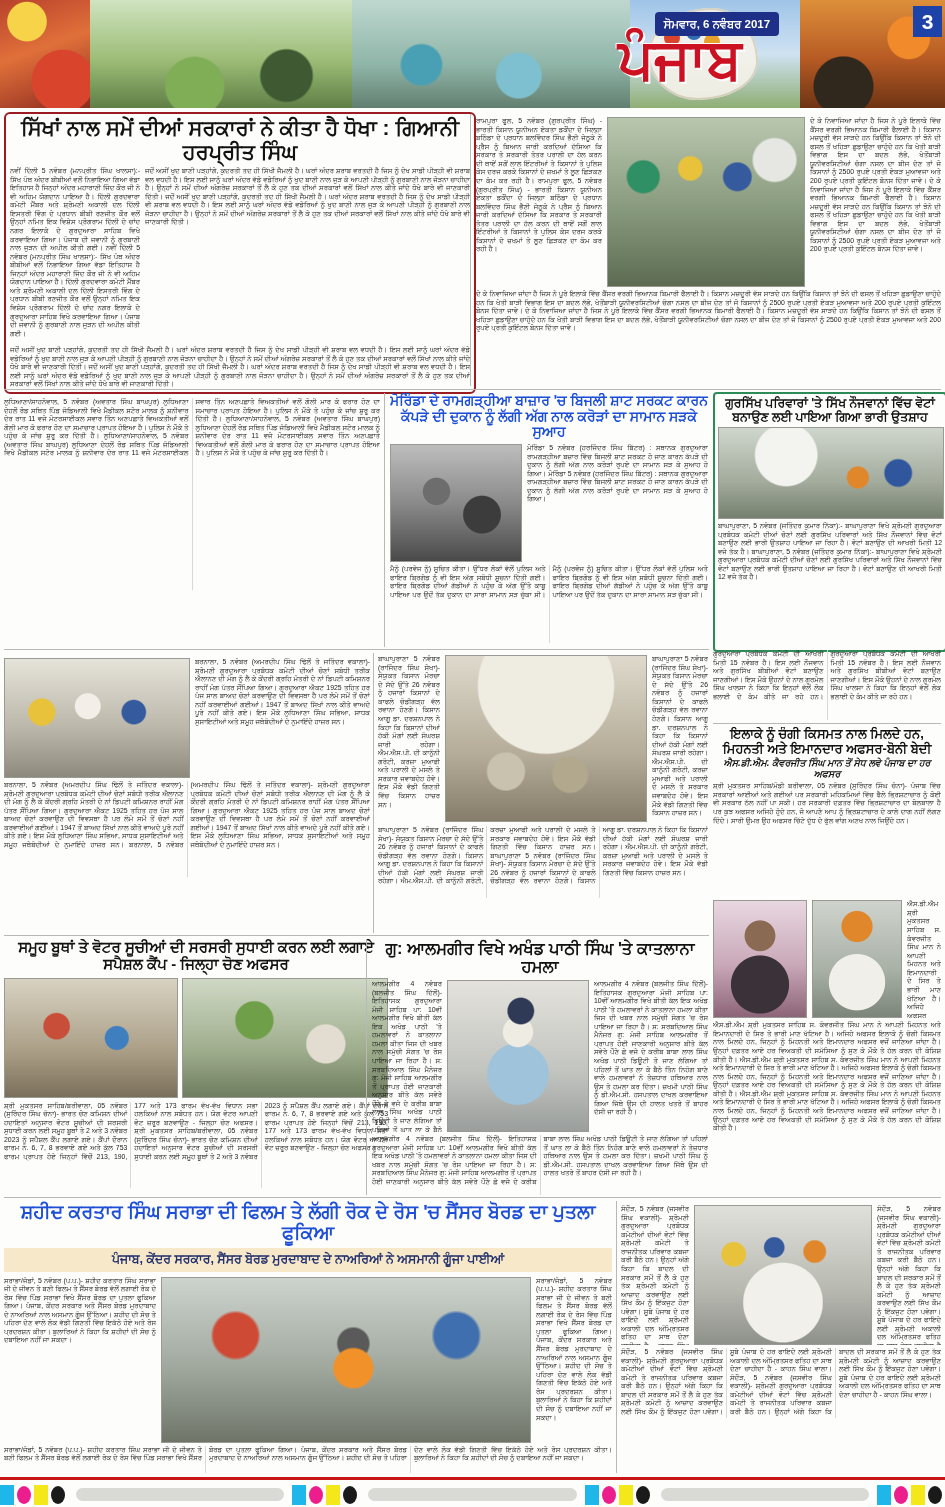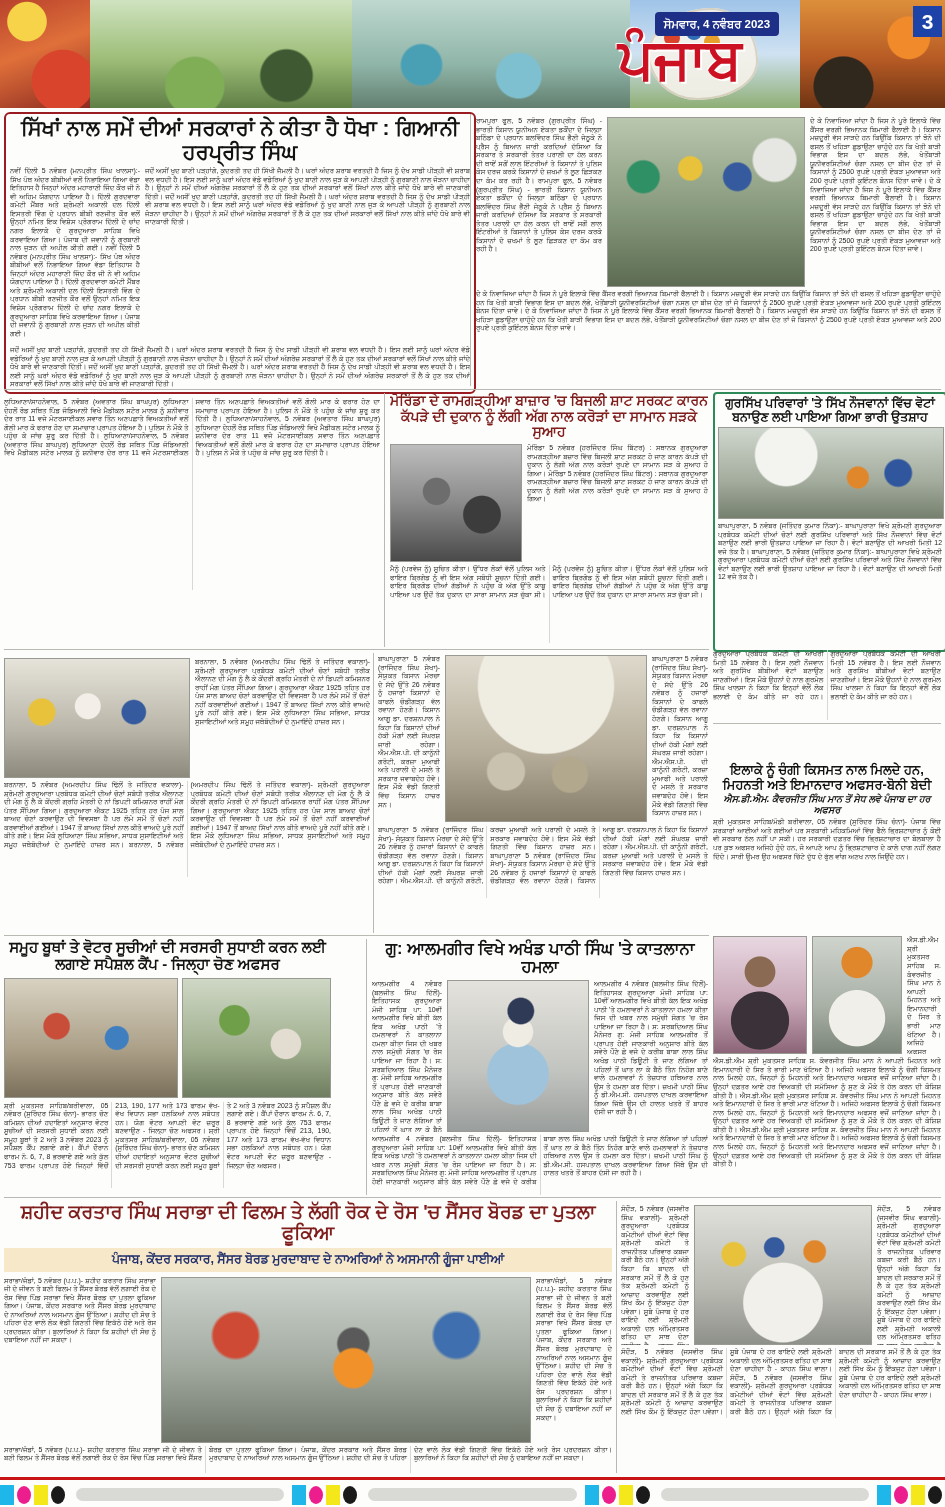--- a/index.html
+++ b/index.html
@@ -36,21 +36,21 @@
         font-size:56px;font-weight:bold;color:#cc1122;font-family:"Liberation Serif","DejaVu Serif",serif;
         text-shadow:2px 2px 0 #ffffff,-1px -1px 0 #ffffff;z-index:3;}
   .datebox{position:absolute;left:655px;top:12px;width:124px;height:24px;background:#1d2f86;color:#fff;
         font-size:11.5px;font-weight:bold;display:flex;align-items:center;justify-content:center;
         border-radius:4px;z-index:4;}
   .pagenum{position:absolute;left:913px;top:6px;width:29px;height:31px;background:#1e43a8;color:#fff;
         font-size:21px;font-weight:bold;display:flex;align-items:center;justify-content:center;z-index:4;}
   
   .art{position:absolute;overflow:hidden;}
   .hl{font-weight:bold;color:#121212;text-align:center;line-height:1.12;}
-  .hl-red{color:#7f1d1d;}
+  .hl-red{color:#1d4ed8;}
   .hl-blue{color:#23306e;}
   .body-txt{font-size:6.9px;line-height:1.24;color:#1c1c1c;text-align:justify;overflow:hidden;}
   .cols2{column-count:2;column-gap:7px;column-rule:1px solid #d8d8d4;}
   .cols3{column-count:3;column-gap:7px;column-rule:1px solid #d8d8d4;}
   .photo{position:relative;overflow:hidden;border:1px solid #9a9a94;}
   .rule-h{position:absolute;background:#b9b9b3;height:1px;}
   .rule-v{position:absolute;background:#b9b9b3;width:1px;}
   
   .ph-a1{background:
     radial-gradient(circle at 22% 42%,#e8b62c 0 9%,transparent 10%),
@@ -137,21 +137,21 @@
     <div class="seg seg2"></div>
     <div class="seg seg3"></div>
     <div class="seg seg4">
       <div class="pmap"></div>
       <div class="dancer" style="left:34px;top:30px;width:16px;height:16px;background:#d8442c;"></div>
       <div class="dancer" style="left:56px;top:24px;width:16px;height:16px;background:#2f6db4;"></div>
       <div class="dancer" style="left:74px;top:34px;width:16px;height:16px;background:#e8a02c;"></div>
     </div>
     <div class="seg seg5"></div>
     <div class="edition-title">ਪੰਜਾਬ</div>
-    <div class="datebox">ਸੋਮਵਾਰ, 4 ਨਵੰਬਰ 2023</div>
+    <div class="datebox">ਸੋਮਵਾਰ, 6 ਨਵੰਬਰ 2017</div>
     <div class="pagenum">3</div>
   </div>
 
   <div class="art box-red" style="left:4px;top:112px;width:460px;height:274px;padding:2px 4px;">
     <div class="hl" style="font-size:21px;">ਸਿੱਖਾਂ ਨਾਲ ਸਮੇਂ ਦੀਆਂ ਸਰਕਾਰਾਂ ਨੇ ਕੀਤਾ ਹੈ ਧੋਖਾ : ਗਿਆਨੀ ਹਰਪ੍ਰੀਤ ਸਿੰਘ</div>
     <div style="display:flex;gap:5px;margin-top:4px;height:176px;">
       <div class="body-txt" style="width:130px;">ਨਵੀਂ ਦਿੱਲੀ 5 ਨਵੰਬਰ (ਮਨਪ੍ਰੀਤ ਸਿੰਘ ਖਾਲਸਾ):- ਸਿੱਖ ਪੰਥ ਅੰਦਰ ਬੀਬੀਆਂ ਵਲੋਂ ਨਿਭਾਇਆ ਗਿਆ ਵੱਡਾ ਇਤਿਹਾਸ ਹੈ ਜਿਨ੍ਹਾਂ ਅੰਦਰ ਮਹਾਰਾਣੀ ਜਿੰਦ ਕੌਰ ਜੀ ਨੇ ਵੀ ਅਹਿਮ ਯੋਗਦਾਨ ਪਾਇਆ ਹੈ। ਦਿੱਲੀ ਗੁਰਦਵਾਰਾ ਕਮੇਟੀ ਮੈਂਬਰ ਅਤੇ ਸ਼੍ਰੋਮਣੀ ਅਕਾਲੀ ਦਲ ਦਿੱਲੀ ਇਸਤਰੀ ਵਿੰਗ ਦੇ ਪ੍ਰਧਾਨ ਬੀਬੀ ਰਣਜੀਤ ਕੌਰ ਵਲੋਂ ਉਨ੍ਹਾਂ ਨਮਿਤ ਇਕ ਵਿਸ਼ੇਸ ਪ੍ਰੋਗਰਾਮ ਦਿੱਲੀ ਦੇ ਚਾਂਦ ਨਗਰ ਇਲਾਕੇ ਦੇ ਗੁਰਦੁਆਰਾ ਸਾਹਿਬ ਵਿਖੇ ਕਰਵਾਇਆ ਗਿਆ। ਪੰਜਾਬ ਦੀ ਜਵਾਨੀ ਨੂੰ ਗੁਰਬਾਣੀ ਨਾਲ ਜੁੜਨ ਦੀ ਅਪੀਲ ਕੀਤੀ ਗਈ। ਨਵੀਂ ਦਿੱਲੀ 5 ਨਵੰਬਰ (ਮਨਪ੍ਰੀਤ ਸਿੰਘ ਖਾਲਸਾ):- ਸਿੱਖ ਪੰਥ ਅੰਦਰ ਬੀਬੀਆਂ ਵਲੋਂ ਨਿਭਾਇਆ ਗਿਆ ਵੱਡਾ ਇਤਿਹਾਸ ਹੈ ਜਿਨ੍ਹਾਂ ਅੰਦਰ ਮਹਾਰਾਣੀ ਜਿੰਦ ਕੌਰ ਜੀ ਨੇ ਵੀ ਅਹਿਮ ਯੋਗਦਾਨ ਪਾਇਆ ਹੈ। ਦਿੱਲੀ ਗੁਰਦਵਾਰਾ ਕਮੇਟੀ ਮੈਂਬਰ ਅਤੇ ਸ਼੍ਰੋਮਣੀ ਅਕਾਲੀ ਦਲ ਦਿੱਲੀ ਇਸਤਰੀ ਵਿੰਗ ਦੇ ਪ੍ਰਧਾਨ ਬੀਬੀ ਰਣਜੀਤ ਕੌਰ ਵਲੋਂ ਉਨ੍ਹਾਂ ਨਮਿਤ ਇਕ ਵਿਸ਼ੇਸ ਪ੍ਰੋਗਰਾਮ ਦਿੱਲੀ ਦੇ ਚਾਂਦ ਨਗਰ ਇਲਾਕੇ ਦੇ ਗੁਰਦੁਆਰਾ ਸਾਹਿਬ ਵਿਖੇ ਕਰਵਾਇਆ ਗਿਆ। ਪੰਜਾਬ ਦੀ ਜਵਾਨੀ ਨੂੰ ਗੁਰਬਾਣੀ ਨਾਲ ਜੁੜਨ ਦੀ ਅਪੀਲ ਕੀਤੀ ਗਈ।</div>
       <div class="body-txt" style="flex:1;">ਜਦੋਂ ਅਸੀਂ ਖੁਦ ਬਾਣੀ ਪੜ੍ਹਾਂਗੇ, ਕੁਦਰਤੀ ਤਦ ਹੀ ਸਿੱਖੀ ਜੈਮਲੀ ਹੈ। ਘਰਾਂ ਅੰਦਰ ਸ਼ਰਾਬ ਵਰਤਦੀ ਹੈ ਜਿਸ ਨੂੰ ਦੇਖ ਸਾਡੀ ਪੀੜ੍ਹੀ ਵੀ ਸ਼ਰਾਬ ਵਲ ਵਧਦੀ ਹੈ। ਇਸ ਲਈ ਸਾਨੂੰ ਘਰਾਂ ਅੰਦਰ ਵੱਡੇ ਵਡੇਰਿਆਂ ਨੂੰ ਖੁਦ ਬਾਣੀ ਨਾਲ ਜੁੜ ਕੇ ਆਪਣੀ ਪੀੜ੍ਹੀ ਨੂੰ ਗੁਰਬਾਣੀ ਨਾਲ ਜੋੜਨਾ ਚਾਹੀਦਾ ਹੈ। ਉਨ੍ਹਾਂ ਨੇ ਸਮੇਂ ਦੀਆਂ ਅੰਗਰੇਜ਼ ਸਰਕਾਰਾਂ ਤੋਂ ਲੈ ਕੇ ਹੁਣ ਤਕ ਦੀਆਂ ਸਰਕਾਰਾਂ ਵਲੋਂ ਸਿੱਖਾਂ ਨਾਲ ਕੀਤੇ ਜਾਂਦੇ ਧੋਖੇ ਬਾਰੇ ਵੀ ਜਾਣਕਾਰੀ ਦਿੱਤੀ। ਜਦੋਂ ਅਸੀਂ ਖੁਦ ਬਾਣੀ ਪੜ੍ਹਾਂਗੇ, ਕੁਦਰਤੀ ਤਦ ਹੀ ਸਿੱਖੀ ਜੈਮਲੀ ਹੈ। ਘਰਾਂ ਅੰਦਰ ਸ਼ਰਾਬ ਵਰਤਦੀ ਹੈ ਜਿਸ ਨੂੰ ਦੇਖ ਸਾਡੀ ਪੀੜ੍ਹੀ ਵੀ ਸ਼ਰਾਬ ਵਲ ਵਧਦੀ ਹੈ। ਇਸ ਲਈ ਸਾਨੂੰ ਘਰਾਂ ਅੰਦਰ ਵੱਡੇ ਵਡੇਰਿਆਂ ਨੂੰ ਖੁਦ ਬਾਣੀ ਨਾਲ ਜੁੜ ਕੇ ਆਪਣੀ ਪੀੜ੍ਹੀ ਨੂੰ ਗੁਰਬਾਣੀ ਨਾਲ ਜੋੜਨਾ ਚਾਹੀਦਾ ਹੈ। ਉਨ੍ਹਾਂ ਨੇ ਸਮੇਂ ਦੀਆਂ ਅੰਗਰੇਜ਼ ਸਰਕਾਰਾਂ ਤੋਂ ਲੈ ਕੇ ਹੁਣ ਤਕ ਦੀਆਂ ਸਰਕਾਰਾਂ ਵਲੋਂ ਸਿੱਖਾਂ ਨਾਲ ਕੀਤੇ ਜਾਂਦੇ ਧੋਖੇ ਬਾਰੇ ਵੀ ਜਾਣਕਾਰੀ ਦਿੱਤੀ।</div>
     </div>
     <div class="body-txt" style="margin-top:3px;height:60px;">ਜਦੋਂ ਅਸੀਂ ਖੁਦ ਬਾਣੀ ਪੜ੍ਹਾਂਗੇ, ਕੁਦਰਤੀ ਤਦ ਹੀ ਸਿੱਖੀ ਜੈਮਲੀ ਹੈ। ਘਰਾਂ ਅੰਦਰ ਸ਼ਰਾਬ ਵਰਤਦੀ ਹੈ ਜਿਸ ਨੂੰ ਦੇਖ ਸਾਡੀ ਪੀੜ੍ਹੀ ਵੀ ਸ਼ਰਾਬ ਵਲ ਵਧਦੀ ਹੈ। ਇਸ ਲਈ ਸਾਨੂੰ ਘਰਾਂ ਅੰਦਰ ਵੱਡੇ ਵਡੇਰਿਆਂ ਨੂੰ ਖੁਦ ਬਾਣੀ ਨਾਲ ਜੁੜ ਕੇ ਆਪਣੀ ਪੀੜ੍ਹੀ ਨੂੰ ਗੁਰਬਾਣੀ ਨਾਲ ਜੋੜਨਾ ਚਾਹੀਦਾ ਹੈ। ਉਨ੍ਹਾਂ ਨੇ ਸਮੇਂ ਦੀਆਂ ਅੰਗਰੇਜ਼ ਸਰਕਾਰਾਂ ਤੋਂ ਲੈ ਕੇ ਹੁਣ ਤਕ ਦੀਆਂ ਸਰਕਾਰਾਂ ਵਲੋਂ ਸਿੱਖਾਂ ਨਾਲ ਕੀਤੇ ਜਾਂਦੇ ਧੋਖੇ ਬਾਰੇ ਵੀ ਜਾਣਕਾਰੀ ਦਿੱਤੀ। ਜਦੋਂ ਅਸੀਂ ਖੁਦ ਬਾਣੀ ਪੜ੍ਹਾਂਗੇ, ਕੁਦਰਤੀ ਤਦ ਹੀ ਸਿੱਖੀ ਜੈਮਲੀ ਹੈ। ਘਰਾਂ ਅੰਦਰ ਸ਼ਰਾਬ ਵਰਤਦੀ ਹੈ ਜਿਸ ਨੂੰ ਦੇਖ ਸਾਡੀ ਪੀੜ੍ਹੀ ਵੀ ਸ਼ਰਾਬ ਵਲ ਵਧਦੀ ਹੈ। ਇਸ ਲਈ ਸਾਨੂੰ ਘਰਾਂ ਅੰਦਰ ਵੱਡੇ ਵਡੇਰਿਆਂ ਨੂੰ ਖੁਦ ਬਾਣੀ ਨਾਲ ਜੁੜ ਕੇ ਆਪਣੀ ਪੀੜ੍ਹੀ ਨੂੰ ਗੁਰਬਾਣੀ ਨਾਲ ਜੋੜਨਾ ਚਾਹੀਦਾ ਹੈ। ਉਨ੍ਹਾਂ ਨੇ ਸਮੇਂ ਦੀਆਂ ਅੰਗਰੇਜ਼ ਸਰਕਾਰਾਂ ਤੋਂ ਲੈ ਕੇ ਹੁਣ ਤਕ ਦੀਆਂ ਸਰਕਾਰਾਂ ਵਲੋਂ ਸਿੱਖਾਂ ਨਾਲ ਕੀਤੇ ਜਾਂਦੇ ਧੋਖੇ ਬਾਰੇ ਵੀ ਜਾਣਕਾਰੀ ਦਿੱਤੀ।</div>
@@ -210,34 +210,34 @@
       <div class="body-txt" style="width:62px;">ਬਾਘਾਪੁਰਾਣਾ 5 ਨਵੰਬਰ (ਰਾਜਿੰਦਰ ਸਿੰਘ ਸੇਖਾ)- ਸੰਯੁਕਤ ਕਿਸਾਨ ਮੋਰਚਾ ਦੇ ਸੱਦੇ ਉੱਤੇ 26 ਨਵੰਬਰ ਨੂੰ ਹਜਾਰਾਂ ਕਿਸਾਨਾਂ ਦੇ ਕਾਫਲੇ ਚੰਡੀਗੜ੍ਹ ਵੱਲ ਰਵਾਨਾ ਹੋਣਗੇ। ਕਿਸਾਨ ਆਗੂ ਡਾ. ਦਰਸ਼ਨਪਾਲ ਨੇ ਕਿਹਾ ਕਿ ਕਿਸਾਨਾਂ ਦੀਆਂ ਹੱਕੀ ਮੰਗਾਂ ਲਈ ਸੰਘਰਸ਼ ਜਾਰੀ ਰਹੇਗਾ। ਐਮ.ਐਸ.ਪੀ. ਦੀ ਕਾਨੂੰਨੀ ਗਰੰਟੀ, ਕਰਜ਼ਾ ਮੁਆਫੀ ਅਤੇ ਪਰਾਲੀ ਦੇ ਮਸਲੇ ਤੇ ਸਰਕਾਰ ਜਵਾਬਦੇਹ ਹੋਵੇ। ਇਸ ਮੌਕੇ ਵੱਡੀ ਗਿਣਤੀ ਵਿੱਚ ਕਿਸਾਨ ਹਾਜ਼ਰ ਸਨ।</div>
       <div class="photo ph-a7" style="width:200px;height:165px;"></div>
       <div class="body-txt" style="flex:1;">ਬਾਘਾਪੁਰਾਣਾ 5 ਨਵੰਬਰ (ਰਾਜਿੰਦਰ ਸਿੰਘ ਸੇਖਾ)- ਸੰਯੁਕਤ ਕਿਸਾਨ ਮੋਰਚਾ ਦੇ ਸੱਦੇ ਉੱਤੇ 26 ਨਵੰਬਰ ਨੂੰ ਹਜਾਰਾਂ ਕਿਸਾਨਾਂ ਦੇ ਕਾਫਲੇ ਚੰਡੀਗੜ੍ਹ ਵੱਲ ਰਵਾਨਾ ਹੋਣਗੇ। ਕਿਸਾਨ ਆਗੂ ਡਾ. ਦਰਸ਼ਨਪਾਲ ਨੇ ਕਿਹਾ ਕਿ ਕਿਸਾਨਾਂ ਦੀਆਂ ਹੱਕੀ ਮੰਗਾਂ ਲਈ ਸੰਘਰਸ਼ ਜਾਰੀ ਰਹੇਗਾ। ਐਮ.ਐਸ.ਪੀ. ਦੀ ਕਾਨੂੰਨੀ ਗਰੰਟੀ, ਕਰਜ਼ਾ ਮੁਆਫੀ ਅਤੇ ਪਰਾਲੀ ਦੇ ਮਸਲੇ ਤੇ ਸਰਕਾਰ ਜਵਾਬਦੇਹ ਹੋਵੇ। ਇਸ ਮੌਕੇ ਵੱਡੀ ਗਿਣਤੀ ਵਿੱਚ ਕਿਸਾਨ ਹਾਜ਼ਰ ਸਨ।</div>
     </div>
     <div class="body-txt cols3" style="margin-top:3px;height:72px;width:330px;">ਬਾਘਾਪੁਰਾਣਾ 5 ਨਵੰਬਰ (ਰਾਜਿੰਦਰ ਸਿੰਘ ਸੇਖਾ)- ਸੰਯੁਕਤ ਕਿਸਾਨ ਮੋਰਚਾ ਦੇ ਸੱਦੇ ਉੱਤੇ 26 ਨਵੰਬਰ ਨੂੰ ਹਜਾਰਾਂ ਕਿਸਾਨਾਂ ਦੇ ਕਾਫਲੇ ਚੰਡੀਗੜ੍ਹ ਵੱਲ ਰਵਾਨਾ ਹੋਣਗੇ। ਕਿਸਾਨ ਆਗੂ ਡਾ. ਦਰਸ਼ਨਪਾਲ ਨੇ ਕਿਹਾ ਕਿ ਕਿਸਾਨਾਂ ਦੀਆਂ ਹੱਕੀ ਮੰਗਾਂ ਲਈ ਸੰਘਰਸ਼ ਜਾਰੀ ਰਹੇਗਾ। ਐਮ.ਐਸ.ਪੀ. ਦੀ ਕਾਨੂੰਨੀ ਗਰੰਟੀ, ਕਰਜ਼ਾ ਮੁਆਫੀ ਅਤੇ ਪਰਾਲੀ ਦੇ ਮਸਲੇ ਤੇ ਸਰਕਾਰ ਜਵਾਬਦੇਹ ਹੋਵੇ। ਇਸ ਮੌਕੇ ਵੱਡੀ ਗਿਣਤੀ ਵਿੱਚ ਕਿਸਾਨ ਹਾਜ਼ਰ ਸਨ। ਬਾਘਾਪੁਰਾਣਾ 5 ਨਵੰਬਰ (ਰਾਜਿੰਦਰ ਸਿੰਘ ਸੇਖਾ)- ਸੰਯੁਕਤ ਕਿਸਾਨ ਮੋਰਚਾ ਦੇ ਸੱਦੇ ਉੱਤੇ 26 ਨਵੰਬਰ ਨੂੰ ਹਜਾਰਾਂ ਕਿਸਾਨਾਂ ਦੇ ਕਾਫਲੇ ਚੰਡੀਗੜ੍ਹ ਵੱਲ ਰਵਾਨਾ ਹੋਣਗੇ। ਕਿਸਾਨ ਆਗੂ ਡਾ. ਦਰਸ਼ਨਪਾਲ ਨੇ ਕਿਹਾ ਕਿ ਕਿਸਾਨਾਂ ਦੀਆਂ ਹੱਕੀ ਮੰਗਾਂ ਲਈ ਸੰਘਰਸ਼ ਜਾਰੀ ਰਹੇਗਾ। ਐਮ.ਐਸ.ਪੀ. ਦੀ ਕਾਨੂੰਨੀ ਗਰੰਟੀ, ਕਰਜ਼ਾ ਮੁਆਫੀ ਅਤੇ ਪਰਾਲੀ ਦੇ ਮਸਲੇ ਤੇ ਸਰਕਾਰ ਜਵਾਬਦੇਹ ਹੋਵੇ। ਇਸ ਮੌਕੇ ਵੱਡੀ ਗਿਣਤੀ ਵਿੱਚ ਕਿਸਾਨ ਹਾਜ਼ਰ ਸਨ।</div>
   </div>
 
   <div class="rule-h" style="left:713px;top:723px;width:228px;"></div>
 
   <div class="art" style="left:713px;top:727px;width:228px;height:468px;">
-    <div class="hl" style="font-size:13px;margin-top:36px;">ਇਲਾਕੇ ਨੂੰ ਚੰਗੀ ਕਿਸਮਤ ਨਾਲ ਮਿਲਦੇ ਹਨ, ਮਿਹਨਤੀ ਅਤੇ ਇਮਾਨਦਾਰ ਅਫਸਰ-ਬੋਨੀ ਬੇਦੀ</div>
+    <div class="hl" style="font-size:13px;">ਇਲਾਕੇ ਨੂੰ ਚੰਗੀ ਕਿਸਮਤ ਨਾਲ ਮਿਲਦੇ ਹਨ, ਮਿਹਨਤੀ ਅਤੇ ਇਮਾਨਦਾਰ ਅਫਸਰ-ਬੋਨੀ ਬੇਦੀ</div>
     <div class="hl" style="font-size:9.5px;font-style:italic;margin-top:2px;">ਐਸ.ਡੀ.ਐਮ. ਕੈਵਰਜੀਤ ਸਿੰਘ ਮਾਨ ਤੋਂ ਸੇਧ ਲਵੇ ਪੰਜਾਬ ਦਾ ਹਰ ਅਫਸਰ</div>
     <div class="body-txt" style="margin-top:3px;height:116px;">ਸ਼੍ਰੀ ਮੁਕਤਸਰ ਸਾਹਿਬ/ਮੰਡੀ ਬਰੀਵਾਲਾ, 05 ਨਵੰਬਰ (ਸੁਰਿੰਦਰ ਸਿੰਘ ਚੰਨਾ)- ਪੰਜਾਬ ਵਿੱਚ ਸਰਕਾਰਾਂ ਆਈਆਂ ਅਤੇ ਗਈਆਂ ਪਰ ਸਰਕਾਰੀ ਮਹਿਕਮਿਆਂ ਵਿੱਚ ਫੈਲੇ ਭ੍ਰਿਸ਼ਟਾਚਾਰ ਨੂੰ ਕੋਈ ਵੀ ਸਰਕਾਰ ਠੱਲ ਨਹੀਂ ਪਾ ਸਕੀ। ਹਰ ਸਰਕਾਰੀ ਦਫ਼ਤਰ ਵਿੱਚ ਭ੍ਰਿਸ਼ਟਾਚਾਰ ਦਾ ਬੋਲਬਾਲਾ ਹੈ ਪਰ ਕੁਝ ਅਫਸਰ ਅਜਿਹੇ ਹੁੰਦੇ ਹਨ, ਜੋ ਆਪਣੇ ਆਪ ਨੂੰ ਭ੍ਰਿਸ਼ਟਾਚਾਰ ਦੇ ਕਾਲੇ ਦਾਗ ਨਹੀਂ ਲੱਗਣ ਦਿੰਦੇ। ਸਾਰੀ ਉਮਰ ਉਹ ਅਫਸਰ ਚਿੱਟੇ ਦੁੱਧ ਦੇ ਫੁੱਲ ਵਾਂਗ ਅਣਖ ਨਾਲ ਜਿਉਂਦੇ ਹਨ।</div>
     <div style="display:flex;gap:5px;margin-top:2px;height:118px;">
       <div class="photo ph-port1" style="width:92px;height:116px;"></div>
       <div class="photo ph-port2" style="width:88px;height:116px;"></div>
       <div class="body-txt" style="flex:1;">ਐਸ.ਡੀ.ਐਮ ਸ਼੍ਰੀ ਮੁਕਤਸਰ ਸਾਹਿਬ ਸ. ਕੰਵਰਜੀਤ ਸਿੰਘ ਮਾਨ ਨੇ ਆਪਣੀ ਮਿਹਨਤ ਅਤੇ ਇਮਾਨਦਾਰੀ ਦੇ ਸਿਰ ਤੇ ਭਾਰੀ ਮਾਣ ਖੱਟਿਆ ਹੈ। ਅਜਿਹੇ ਅਫਸਰ ਇਲਾਕੇ ਨੂੰ ਚੰਗੀ ਕਿਸਮਤ ਨਾਲ ਮਿਲਦੇ ਹਨ, ਜਿਨ੍ਹਾਂ ਨੂੰ ਮਿਹਨਤੀ ਅਤੇ ਇਮਾਨਦਾਰ ਅਫਸਰ ਵਜੋਂ ਜਾਣਿਆ ਜਾਂਦਾ ਹੈ। ਉਨ੍ਹਾਂ ਦਫ਼ਤਰ ਆਏ ਹਰ ਵਿਅਕਤੀ ਦੀ ਸਮੱਸਿਆ ਨੂੰ ਸੁਣ ਕੇ ਮੌਕੇ ਤੇ ਹੱਲ ਕਰਨ ਦੀ ਕੋਸ਼ਿਸ਼ ਕੀਤੀ ਹੈ।</div>
     </div>
     <div class="body-txt" style="margin-top:3px;height:190px;">ਐਸ.ਡੀ.ਐਮ ਸ਼੍ਰੀ ਮੁਕਤਸਰ ਸਾਹਿਬ ਸ. ਕੰਵਰਜੀਤ ਸਿੰਘ ਮਾਨ ਨੇ ਆਪਣੀ ਮਿਹਨਤ ਅਤੇ ਇਮਾਨਦਾਰੀ ਦੇ ਸਿਰ ਤੇ ਭਾਰੀ ਮਾਣ ਖੱਟਿਆ ਹੈ। ਅਜਿਹੇ ਅਫਸਰ ਇਲਾਕੇ ਨੂੰ ਚੰਗੀ ਕਿਸਮਤ ਨਾਲ ਮਿਲਦੇ ਹਨ, ਜਿਨ੍ਹਾਂ ਨੂੰ ਮਿਹਨਤੀ ਅਤੇ ਇਮਾਨਦਾਰ ਅਫਸਰ ਵਜੋਂ ਜਾਣਿਆ ਜਾਂਦਾ ਹੈ। ਉਨ੍ਹਾਂ ਦਫ਼ਤਰ ਆਏ ਹਰ ਵਿਅਕਤੀ ਦੀ ਸਮੱਸਿਆ ਨੂੰ ਸੁਣ ਕੇ ਮੌਕੇ ਤੇ ਹੱਲ ਕਰਨ ਦੀ ਕੋਸ਼ਿਸ਼ ਕੀਤੀ ਹੈ। ਐਸ.ਡੀ.ਐਮ ਸ਼੍ਰੀ ਮੁਕਤਸਰ ਸਾਹਿਬ ਸ. ਕੰਵਰਜੀਤ ਸਿੰਘ ਮਾਨ ਨੇ ਆਪਣੀ ਮਿਹਨਤ ਅਤੇ ਇਮਾਨਦਾਰੀ ਦੇ ਸਿਰ ਤੇ ਭਾਰੀ ਮਾਣ ਖੱਟਿਆ ਹੈ। ਅਜਿਹੇ ਅਫਸਰ ਇਲਾਕੇ ਨੂੰ ਚੰਗੀ ਕਿਸਮਤ ਨਾਲ ਮਿਲਦੇ ਹਨ, ਜਿਨ੍ਹਾਂ ਨੂੰ ਮਿਹਨਤੀ ਅਤੇ ਇਮਾਨਦਾਰ ਅਫਸਰ ਵਜੋਂ ਜਾਣਿਆ ਜਾਂਦਾ ਹੈ। ਉਨ੍ਹਾਂ ਦਫ਼ਤਰ ਆਏ ਹਰ ਵਿਅਕਤੀ ਦੀ ਸਮੱਸਿਆ ਨੂੰ ਸੁਣ ਕੇ ਮੌਕੇ ਤੇ ਹੱਲ ਕਰਨ ਦੀ ਕੋਸ਼ਿਸ਼ ਕੀਤੀ ਹੈ। ਐਸ.ਡੀ.ਐਮ ਸ਼੍ਰੀ ਮੁਕਤਸਰ ਸਾਹਿਬ ਸ. ਕੰਵਰਜੀਤ ਸਿੰਘ ਮਾਨ ਨੇ ਆਪਣੀ ਮਿਹਨਤ ਅਤੇ ਇਮਾਨਦਾਰੀ ਦੇ ਸਿਰ ਤੇ ਭਾਰੀ ਮਾਣ ਖੱਟਿਆ ਹੈ। ਅਜਿਹੇ ਅਫਸਰ ਇਲਾਕੇ ਨੂੰ ਚੰਗੀ ਕਿਸਮਤ ਨਾਲ ਮਿਲਦੇ ਹਨ, ਜਿਨ੍ਹਾਂ ਨੂੰ ਮਿਹਨਤੀ ਅਤੇ ਇਮਾਨਦਾਰ ਅਫਸਰ ਵਜੋਂ ਜਾਣਿਆ ਜਾਂਦਾ ਹੈ। ਉਨ੍ਹਾਂ ਦਫ਼ਤਰ ਆਏ ਹਰ ਵਿਅਕਤੀ ਦੀ ਸਮੱਸਿਆ ਨੂੰ ਸੁਣ ਕੇ ਮੌਕੇ ਤੇ ਹੱਲ ਕਰਨ ਦੀ ਕੋਸ਼ਿਸ਼ ਕੀਤੀ ਹੈ।</div>
   </div>
 
   <div class="rule-h" style="left:4px;top:935px;width:705px;"></div>
 
-  <div class="art" style="left:4px;top:939px;width:327px;height:256px;">
+  <div class="art" style="left:4px;top:939px;width:384px;height:256px;">
     <div class="hl" style="font-size:15px;">ਸਮੂਹ ਬੂਥਾਂ ਤੇ ਵੋਟਰ ਸੂਚੀਆਂ ਦੀ ਸਰਸਰੀ ਸੁਧਾਈ ਕਰਨ ਲਈ ਲਗਾਏ ਸਪੈਸ਼ਲ ਕੈਂਪ - ਜਿਲ੍ਹਾ ਚੋਣ ਅਫਸਰ</div>
     <div style="display:flex;gap:4px;margin-top:5px;height:120px;">
       <div class="photo ph-a9a" style="width:172px;height:118px;"></div>
       <div class="photo ph-a9b" style="flex:1;height:118px;"></div>
     </div>
     <div class="body-txt cols3" style="margin-top:4px;height:86px;">ਸ਼੍ਰੀ ਮੁਕਤਸਰ ਸਾਹਿਬ/ਬਰੀਵਾਲਾ, 05 ਨਵੰਬਰ (ਸੁਰਿੰਦਰ ਸਿੰਘ ਚੰਨਾ)- ਭਾਰਤ ਚੋਣ ਕਮਿਸ਼ਨ ਦੀਆਂ ਹਦਾਇਤਾਂ ਅਨੁਸਾਰ ਵੋਟਰ ਸੂਚੀਆਂ ਦੀ ਸਰਸਰੀ ਸੁਧਾਈ ਕਰਨ ਲਈ ਸਮੂਹ ਬੂਥਾਂ ਤੇ 2 ਅਤੇ 3 ਨਵੰਬਰ 2023 ਨੂੰ ਸਪੈਸ਼ਲ ਕੈਂਪ ਲਗਾਏ ਗਏ। ਕੈਂਪਾਂ ਦੌਰਾਨ ਫਾਰਮ ਨੰ. 6, 7, 8 ਭਰਵਾਏ ਗਏ ਅਤੇ ਕੁੱਲ 753 ਫਾਰਮ ਪ੍ਰਾਪਤ ਹੋਏ ਜਿਨ੍ਹਾਂ ਵਿੱਚੋਂ 213, 190, 177 ਅਤੇ 173 ਫਾਰਮ ਵੱਖ-ਵੱਖ ਵਿਧਾਨ ਸਭਾ ਹਲਕਿਆਂ ਨਾਲ ਸਬੰਧਤ ਹਨ। ਯੋਗ ਵੋਟਰ ਆਪਣੀ ਵੋਟ ਜ਼ਰੂਰ ਬਣਵਾਉਣ - ਜਿਲ੍ਹਾ ਚੋਣ ਅਫਸਰ। ਸ਼੍ਰੀ ਮੁਕਤਸਰ ਸਾਹਿਬ/ਬਰੀਵਾਲਾ, 05 ਨਵੰਬਰ (ਸੁਰਿੰਦਰ ਸਿੰਘ ਚੰਨਾ)- ਭਾਰਤ ਚੋਣ ਕਮਿਸ਼ਨ ਦੀਆਂ ਹਦਾਇਤਾਂ ਅਨੁਸਾਰ ਵੋਟਰ ਸੂਚੀਆਂ ਦੀ ਸਰਸਰੀ ਸੁਧਾਈ ਕਰਨ ਲਈ ਸਮੂਹ ਬੂਥਾਂ ਤੇ 2 ਅਤੇ 3 ਨਵੰਬਰ 2023 ਨੂੰ ਸਪੈਸ਼ਲ ਕੈਂਪ ਲਗਾਏ ਗਏ। ਕੈਂਪਾਂ ਦੌਰਾਨ ਫਾਰਮ ਨੰ. 6, 7, 8 ਭਰਵਾਏ ਗਏ ਅਤੇ ਕੁੱਲ 753 ਫਾਰਮ ਪ੍ਰਾਪਤ ਹੋਏ ਜਿਨ੍ਹਾਂ ਵਿੱਚੋਂ 213, 190, 177 ਅਤੇ 173 ਫਾਰਮ ਵੱਖ-ਵੱਖ ਵਿਧਾਨ ਸਭਾ ਹਲਕਿਆਂ ਨਾਲ ਸਬੰਧਤ ਹਨ। ਯੋਗ ਵੋਟਰ ਆਪਣੀ ਵੋਟ ਜ਼ਰੂਰ ਬਣਵਾਉਣ - ਜਿਲ੍ਹਾ ਚੋਣ ਅਫਸਰ।</div>
   </div>
 
   <div class="rule-v" style="left:366px;top:939px;height:256px;"></div>
 

